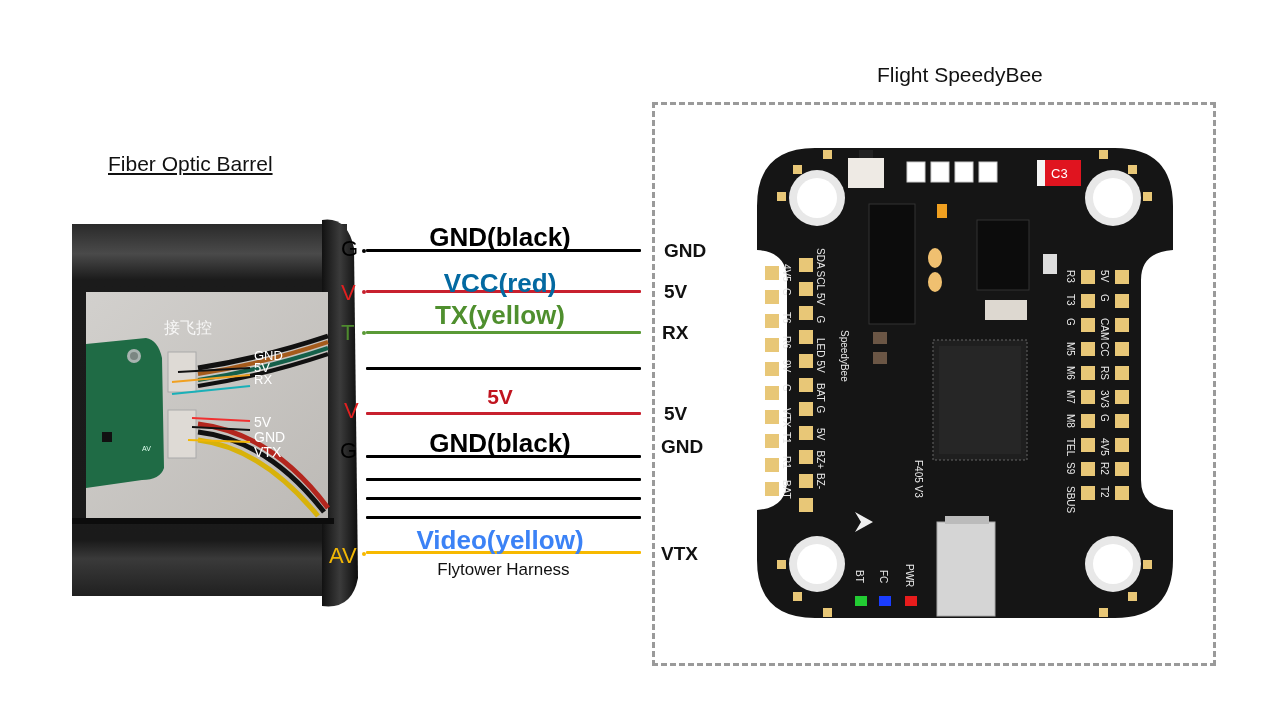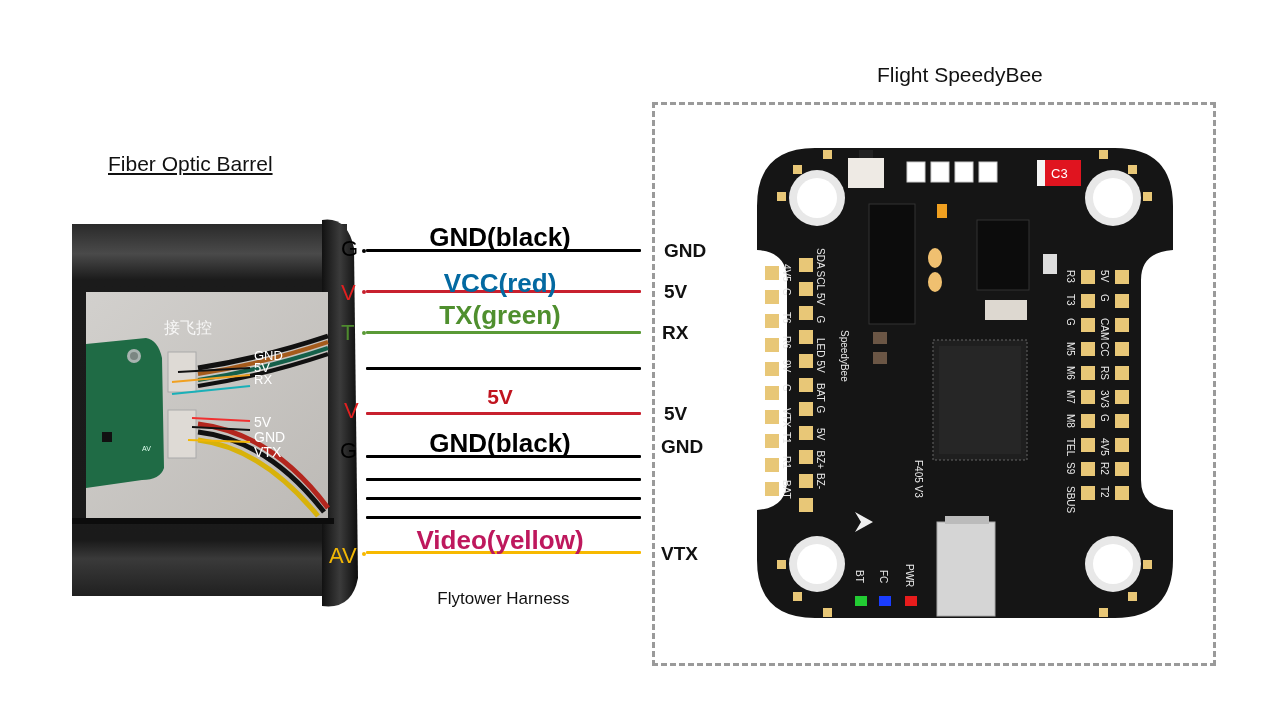--- a/index.html
+++ b/index.html
@@ -105,25 +105,25 @@
 <div class="wire" style="top:367px;background:#000;"></div>
 <div class="wire" style="top:412px;background:#c8202e;"></div>
 <div class="wire" style="top:455px;background:#000;"></div>
 <div class="wire" style="top:478px;background:#000;"></div>
 <div class="wire" style="top:497px;background:#000;"></div>
 <div class="wire" style="top:516px;background:#000;"></div>
 <div class="wire" style="top:551px;background:#f7b900;"></div>
 
 <div class="abs wire-label" style="left:366px;width:268px;top:222px;color:#000;">GND(black)</div>
 <div class="abs wire-label" style="left:366px;width:268px;top:260px;color:#0369a1;margin-top:8px;">VCC(red)</div>
-<div class="abs wire-label" style="left:366px;width:268px;top:300px;color:#4f8f2e;">TX(green)</div>
+<div class="abs wire-label" style="left:366px;width:268px;top:300px;color:#4f8f2e;">TX(yellow)</div>
 <div class="abs wire-label" style="left:366px;width:268px;top:385px;color:#c0141f;font-size:21px;">5V</div>
 <div class="abs wire-label" style="left:366px;width:268px;top:428px;color:#000;">GND(black)</div>
-<div class="abs wire-label" style="left:366px;width:268px;top:525px;color:#be185d;">Video(yellow)</div>
-<div class="abs" style="left:366px;width:275px;text-align:center;top:560px;font-size:17px;color:#111;margin-top:29px;">Flytower Harness</div>
+<div class="abs wire-label" style="left:366px;width:268px;top:525px;color:#3b82f6;">Video(yellow)</div>
+<div class="abs" style="left:366px;width:275px;text-align:center;top:560px;font-size:17px;color:#111;">Flytower Harness</div>
 
 <div class="abs fc-label" style="left:664px;top:240px;">GND</div>
 <div class="abs fc-label" style="left:664px;top:281px;">5V</div>
 <div class="abs fc-label" style="left:662px;top:322px;">RX</div>
 <div class="abs fc-label" style="left:664px;top:403px;">5V</div>
 <div class="abs fc-label" style="left:661px;top:436px;">GND</div>
 <div class="abs fc-label" style="left:661px;top:543px;">VTX</div>
 
 <div class="abs" id="fc-box"></div>
 

